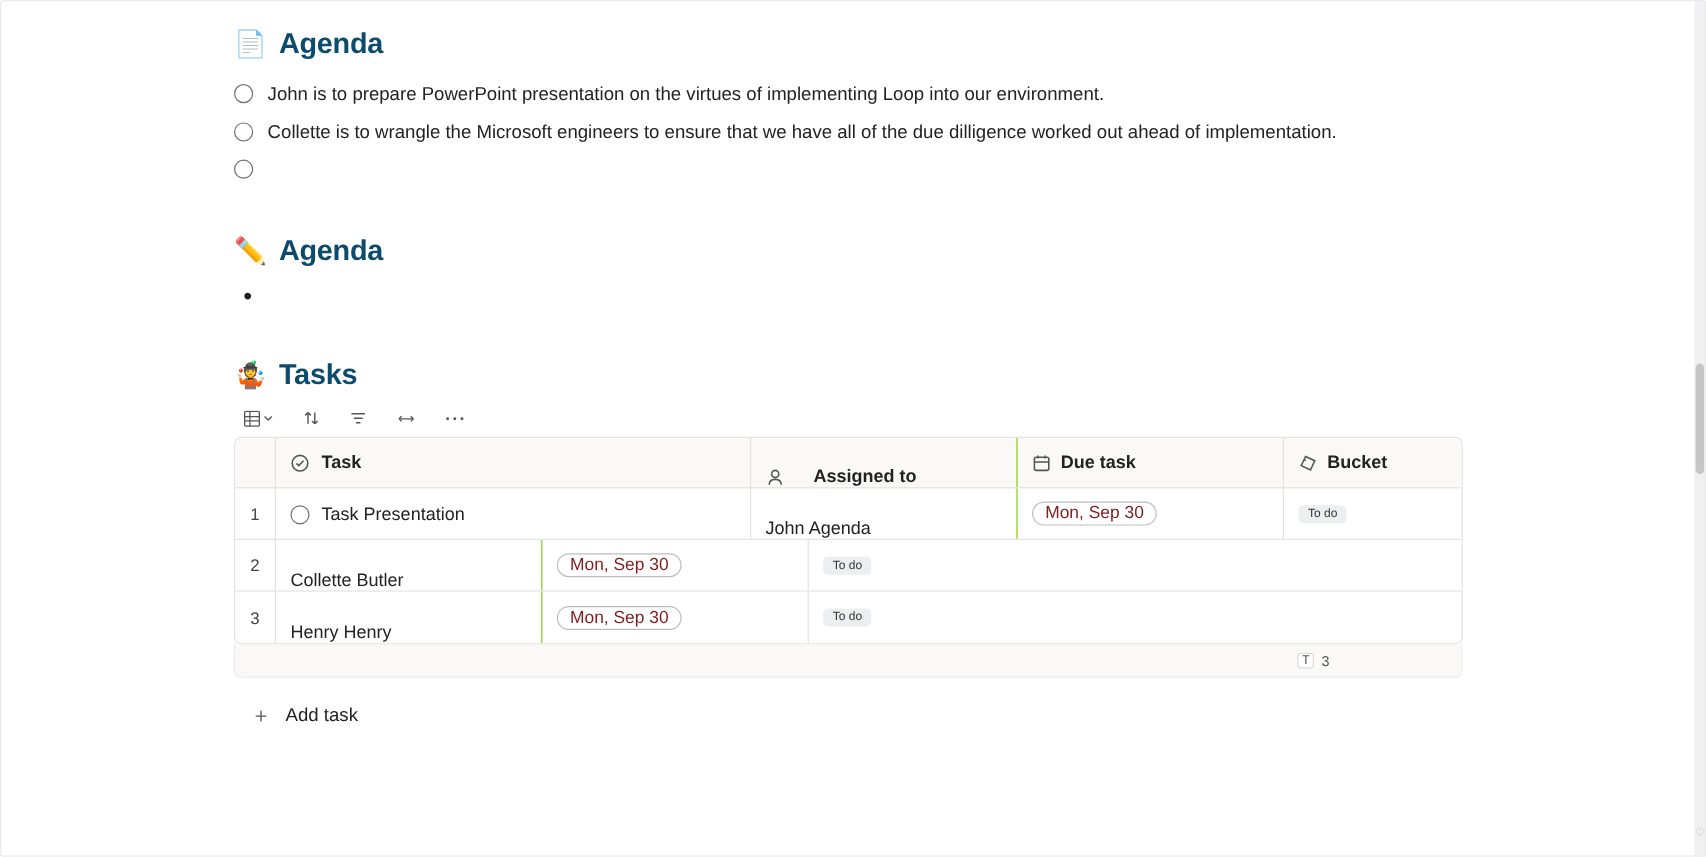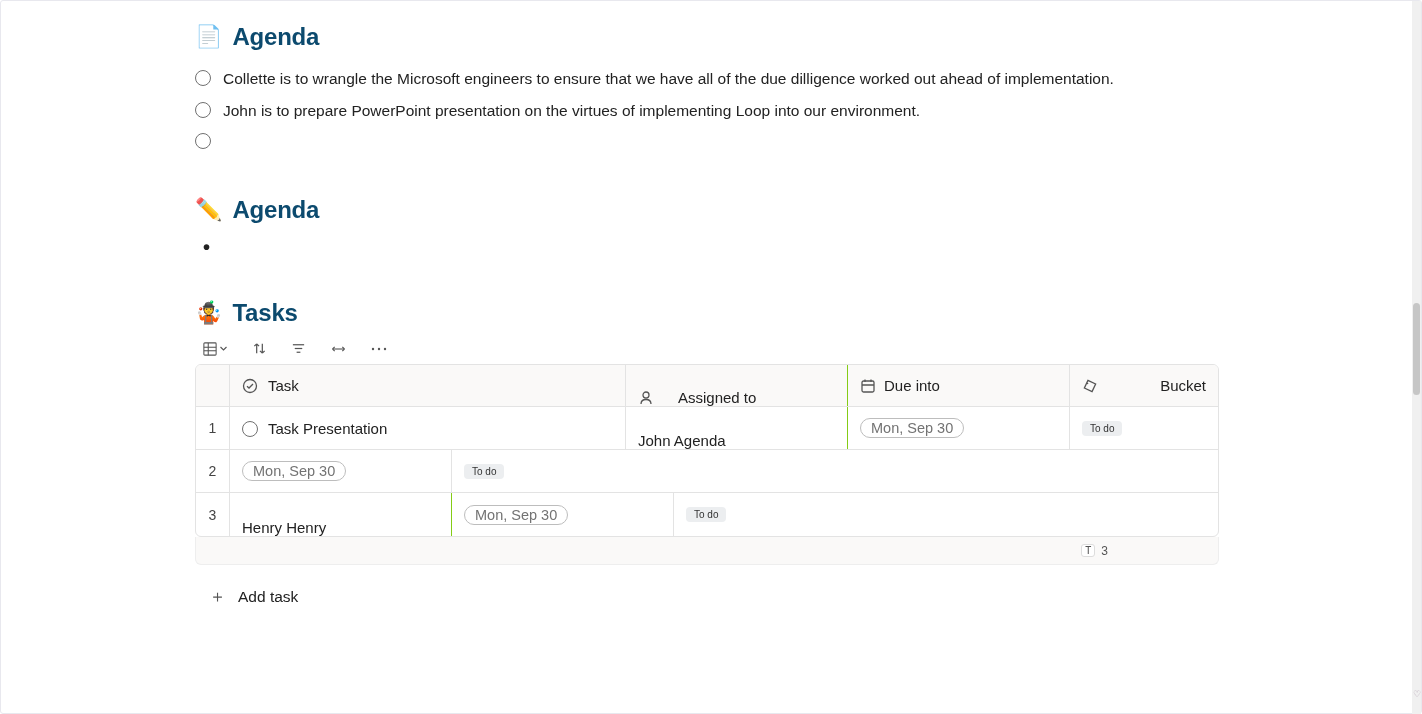--- a/index.html
+++ b/index.html
@@ -99,49 +99,49 @@
     overflow: hidden;
     background: #fff;
     width: 1024px;
   }
   .tt-head {
     display: flex;
     background: #faf9f8;
     border-bottom: 1px solid #e3e3e3;
     height: 42px;
     align-items: center;
-    font-weight: 400;
+    font-weight: 700;
     font-size: 15px;
     color: #222;
   }
   .tt-row {
     display: flex;
     border-bottom: 1px solid #e3e3e3;
     height: 43px;
     align-items: center;
     font-size: 15px;
     color: #222;
   }
   .tt-row:last-child { border-bottom: none; }
   .col-num   { width: 34px;  display:flex; justify-content:center; align-items:center; border-right: 1px solid #e3e3e3; height:100%; font-size:14px; color:#444;}
   .col-task  { width: 396px; display:flex; align-items:center; gap: 10px; padding: 0 12px; border-right: 1px solid #e3e3e3; height:100%;}
   .col-asg   { width: 222px; display:flex; align-items:flex-end; gap: 24px; padding: 0 12px; border-right: 1px solid #84cc16; height:100%;}
   .col-due   { width: 222px; display:flex; align-items:center; gap: 8px; padding: 0 12px; border-right: 1px solid #e3e3e3; height:100%;}
-  .col-bucket{ flex: 1;      display:flex; align-items:center; gap: 8px; padding: 0 12px; height:100%;justify-content:space-between;}
+  .col-bucket{ flex: 1;      display:flex; align-items:center; gap: 8px; padding: 0 12px; height:100%;}
 
   .head-ic { color: #555; flex-shrink:0; }
 
   .tt-head .col-num { border-right: 1px solid #e3e3e3; }
 
   .date-pill {
     border: 1px solid #bdbdbd;
     border-radius: 12px;
     padding: 1px 10px;
     font-size: 14.5px;
-    color: #737373;
+    color: #7f1d1d;
     background: #fff;
   }
   .bucket-pill {
     background: #eceef0;
     border-radius: 4px;
     padding: 2px 8px;
     font-size: 10px;
     color: #333;
   }
 
@@ -224,25 +224,25 @@
   <div class="content">
 
     <div class="agenda">
       <div class="section-heading">
         <span class="emoji">📄</span>
         <h2>Agenda</h2>
       </div>
       <div class="checklist">
         <div class="check-item">
           <span class="circle-checkbox"></span>
-          <span class="text">Collette is to wrangle the Microsoft engineers to ensure that we have all of the due dilligence worked out ahead of implementation.</span>
+          <span class="text">John is to prepare PowerPoint presentation on the virtues of implementing Loop into our environment.</span>
         </div>
         <div class="check-item">
           <span class="circle-checkbox"></span>
-          <span class="text">John is to prepare PowerPoint presentation on the virtues of implementing Loop into our environment.</span>
+          <span class="text">Collette is to wrangle the Microsoft engineers to ensure that we have all of the due dilligence worked out ahead of implementation.</span>
         </div>
         <div class="check-item">
           <span class="circle-checkbox"></span>
         </div>
       </div>
     </div>
 
     <div class="notes-block">
       <div class="section-heading">
         <span class="emoji">✏️</span>
@@ -315,21 +315,21 @@
               </svg>
             <span>Assigned to</span>
           </div>
           <div class="col-due">
             <svg class="head-ic" width="16" height="16" viewBox="0 0 16 16" fill="none" stroke="#555" stroke-width="1.3">
                 <rect x="2" y="3" width="12" height="11" rx="1.5"></rect>
                 <line x1="2" y1="7" x2="14" y2="7"></line>
                 <line x1="5" y1="1.5" x2="5" y2="4"></line>
                 <line x1="11" y1="1.5" x2="11" y2="4"></line>
               </svg>
-            <span>Due into</span>
+            <span>Due task</span>
           </div>
           <div class="col-bucket">
             <svg class="head-ic" width="16" height="16" viewBox="0 0 16 16" fill="none" stroke="#555" stroke-width="1.3">
                 <path d="M8 2 L14 8 L8 14 L2 8 Z" transform="rotate(-20 8 8)"></path>
                 <circle cx="5.5" cy="5.5" r="0.8" fill="#555" stroke="none"></circle>
               </svg>
             <span>Bucket</span>
           </div>
         </div>
 
@@ -345,20 +345,23 @@
           <div class="col-due">
               <span class="date-pill">Mon, Sep 30</span>
             </div>
           <div class="col-bucket">
               <span class="bucket-pill">To do</span>
             </div>
         </div>
 
         <div class="tt-row">
           <div class="col-num">2</div>
+          <div class="col-asg">
+              <span>Collette Butler</span>
+            </div>
           <div class="col-due">
               <span class="date-pill">Mon, Sep 30</span>
             </div>
           <div class="col-bucket">
               <span class="bucket-pill">To do</span>
             </div>
         </div>
 
         <div class="tt-row">
           <div class="col-num">3</div>

